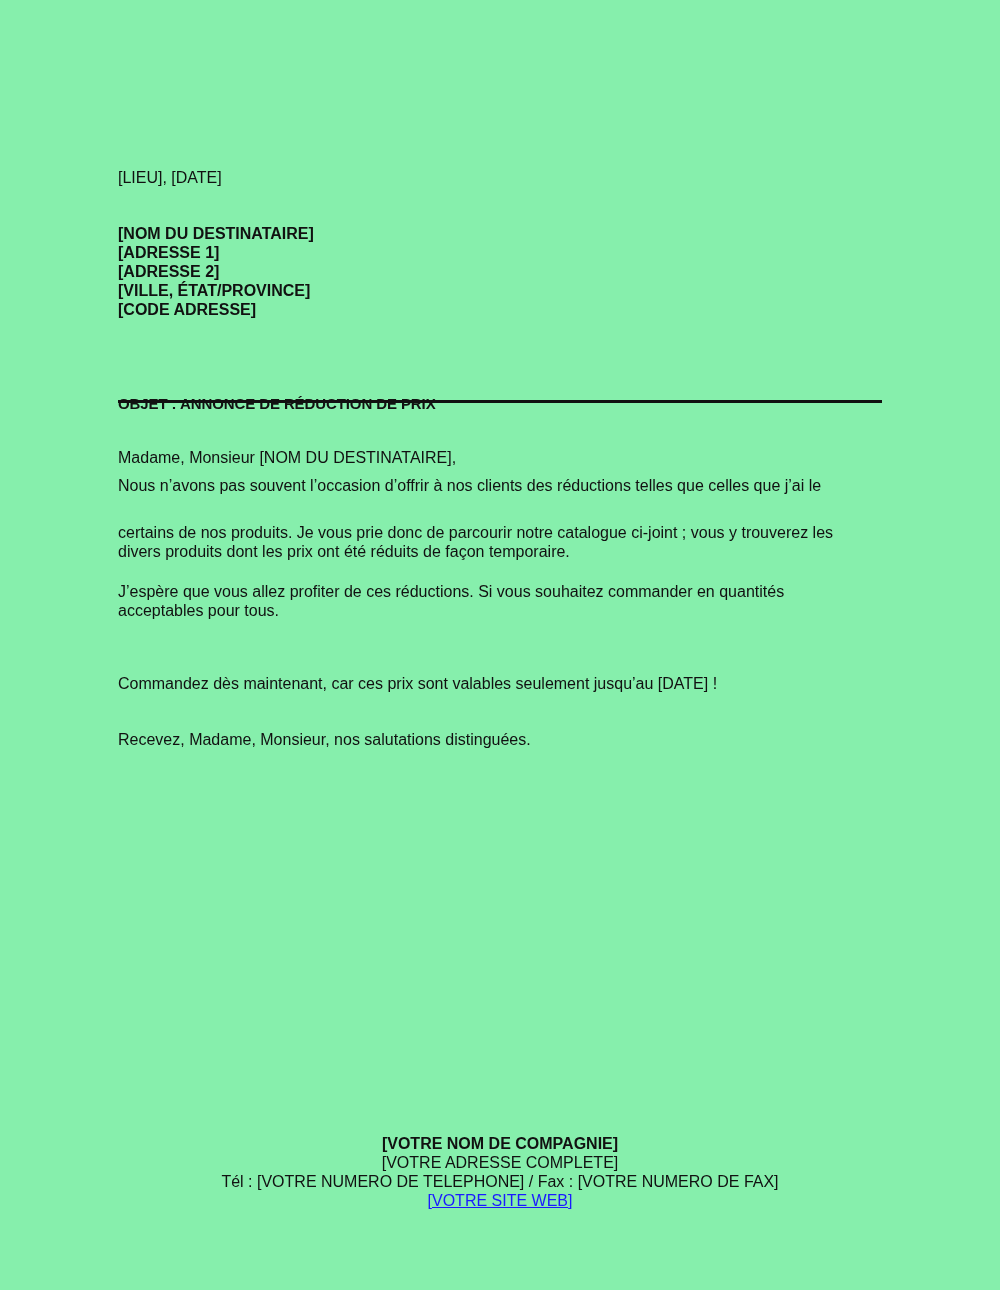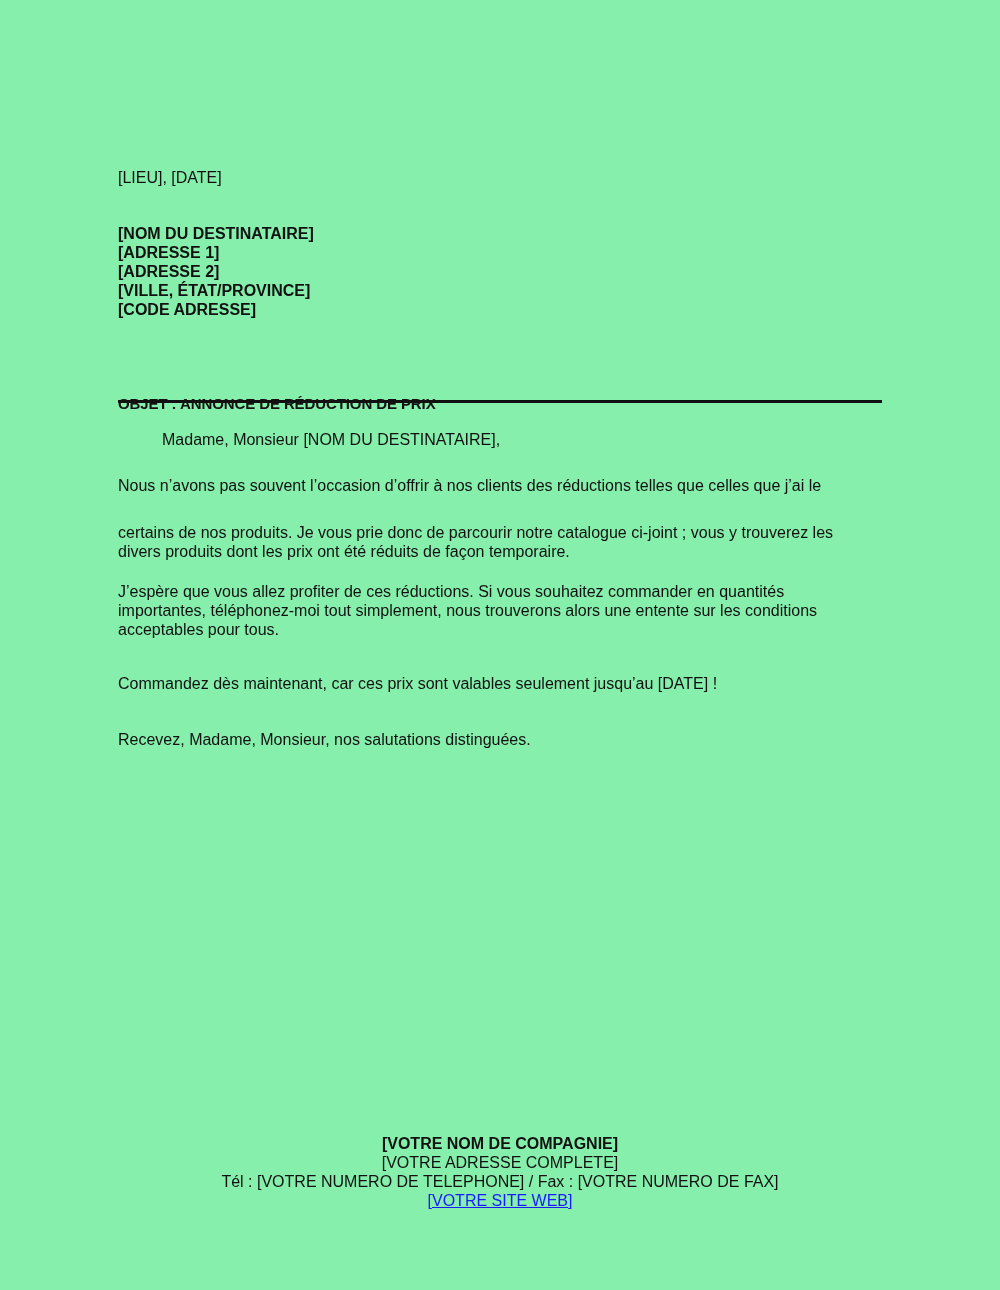--- a/index.html
+++ b/index.html
@@ -41,21 +41,21 @@
       margin-top: 20px;
     }
     .rule {
       position: absolute;
       left: 118px;
       top: 400px;
       width: 764px;
       height: 3px;
       background: #111111;
     }
-    .salutation { top: 430px; margin-left: 44px; }
+    .salutation { top: 448px; }
     .para1 { top: 476px; }
     .para2 { top: 523px; }
     .para3 { top: 582px; }
     .para4 { top: 674px; }
     .closing { top: 730px; }
     .signature { top: 823px; }
     .footer {
       position: absolute;
       left: 0;
       width: 1000px;
@@ -100,21 +100,20 @@
     <span class="line">Nous n’avons pas souvent l’occasion d’offrir à nos clients des réductions telles que celles que j’ai le</span>
   </div>
 
   <div class="block para2">
     <span class="line">certains de nos produits. Je vous prie donc de parcourir notre catalogue ci-joint ; vous y trouverez les</span>
     <span class="line">divers produits dont les prix ont été réduits de façon temporaire.</span>
   </div>
 
   <div class="block para3">
     <span class="line">J’espère que vous allez profiter de ces réductions. Si vous souhaitez commander en quantités</span>
-    <span class="line">importantes, téléphonez-moi tout simplement, nous trouverons alors une entente sur les conditions</span>
     <span class="line">acceptables pour tous.</span>
   </div>
 
   <div class="block para4">
     <span class="line">Commandez dès maintenant, car ces prix sont valables seulement jusqu’au [DATE] !</span>
   </div>
 
   <div class="block closing">
     <span class="line">Recevez, Madame, Monsieur, nos salutations distinguées.</span>
   </div>

